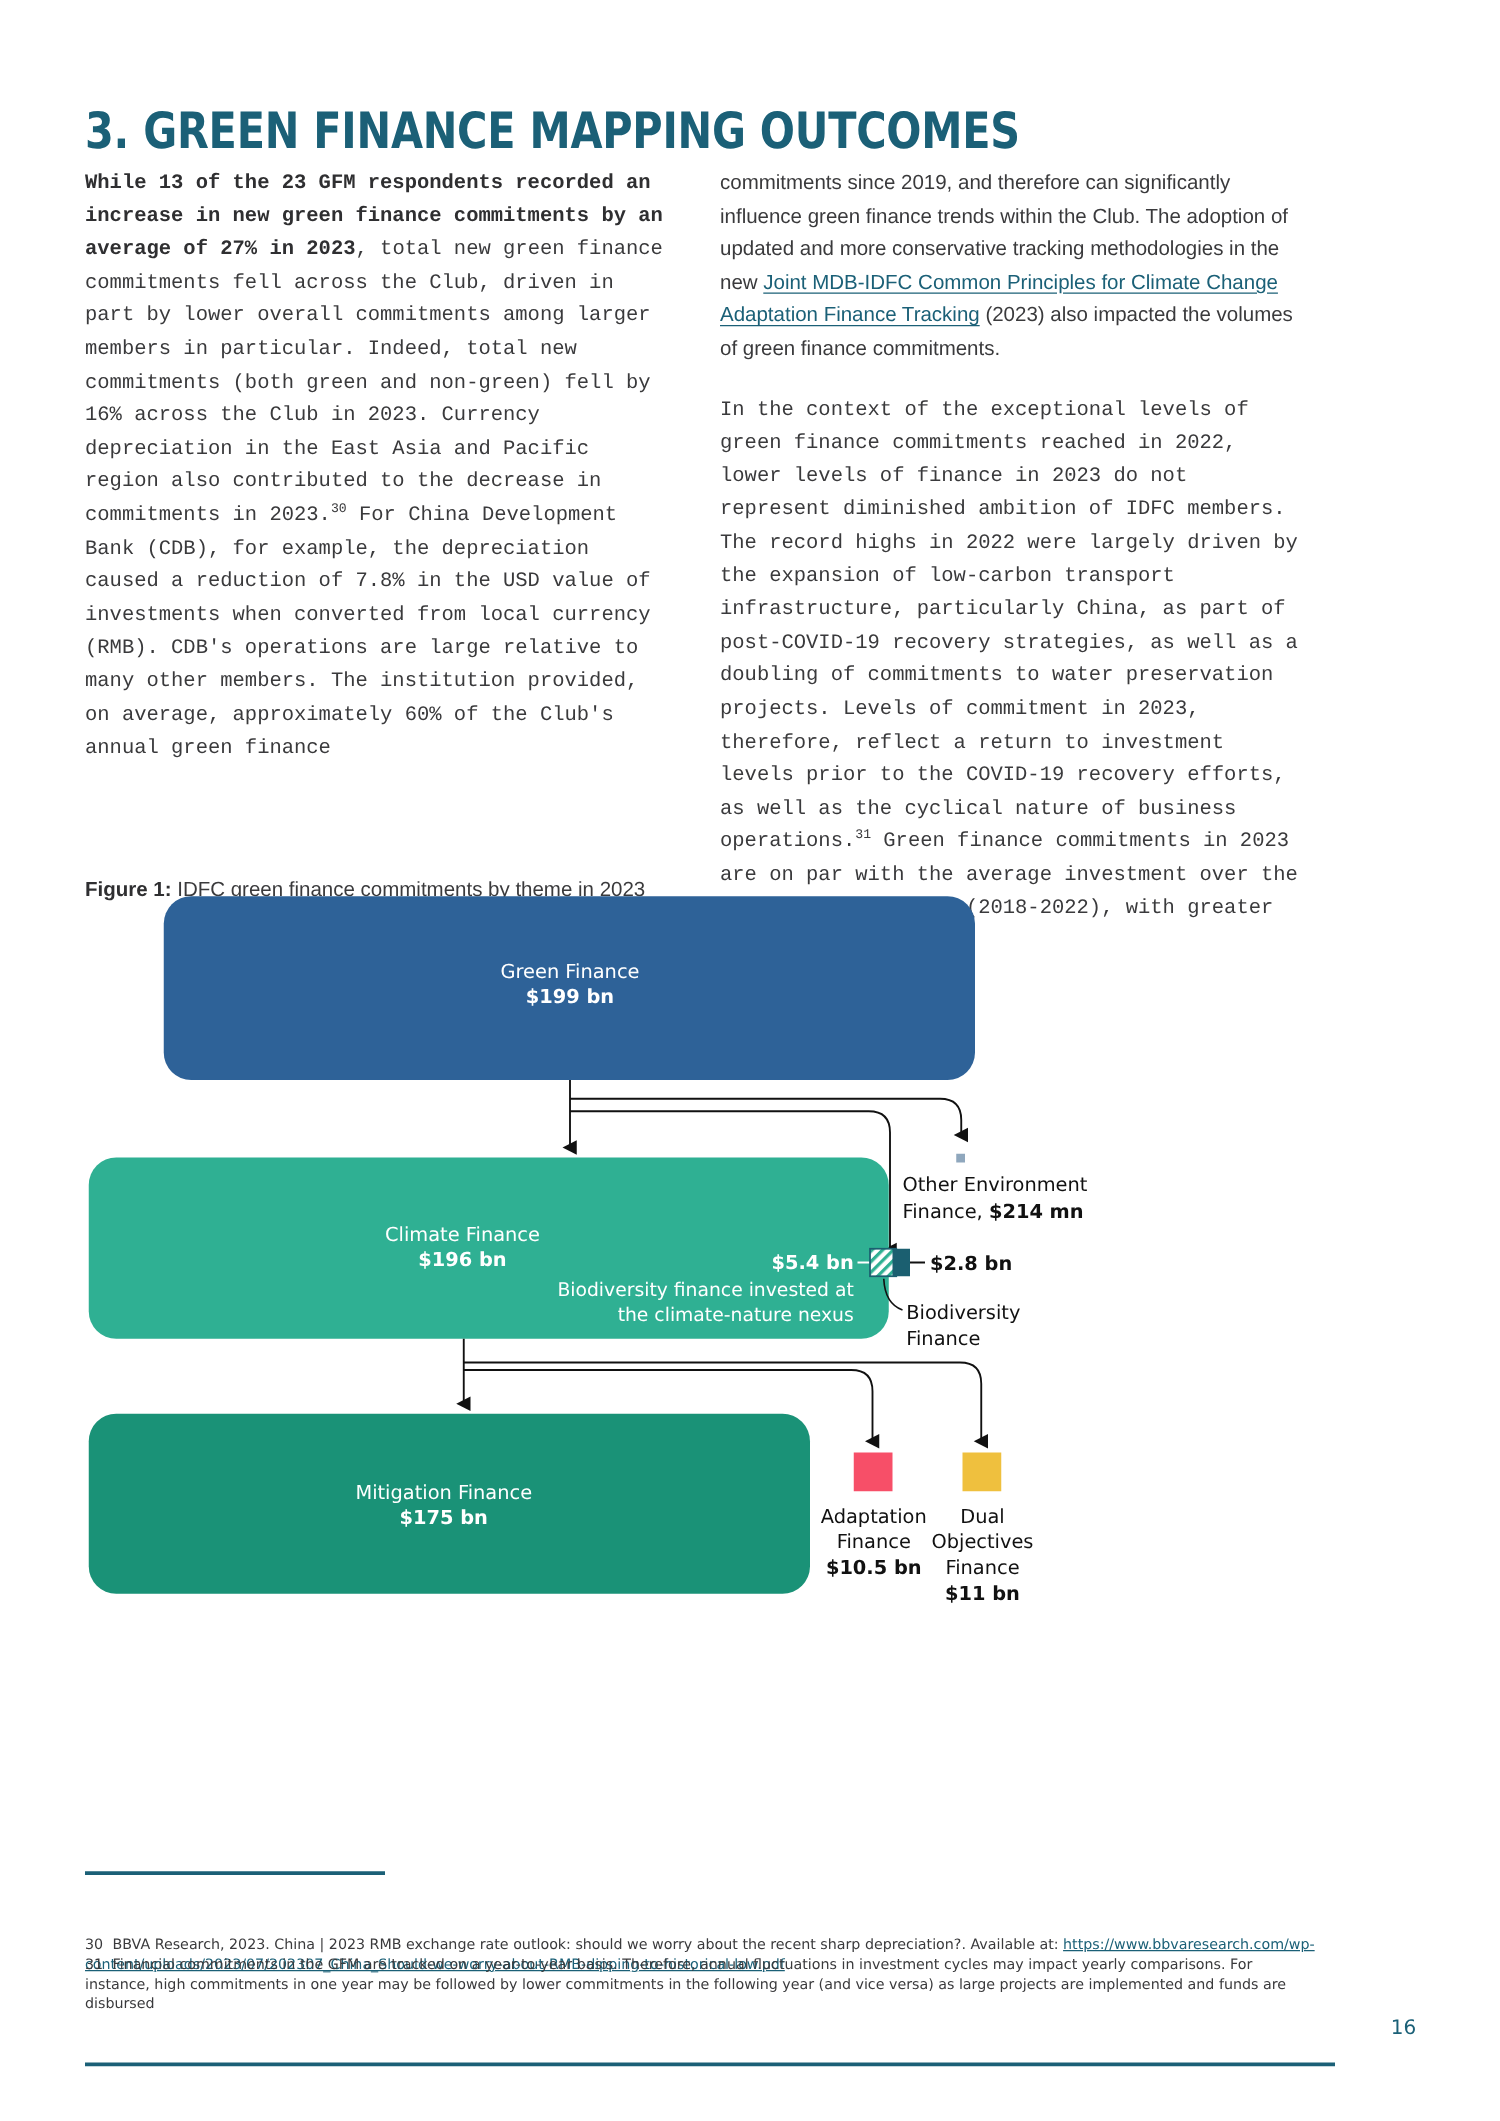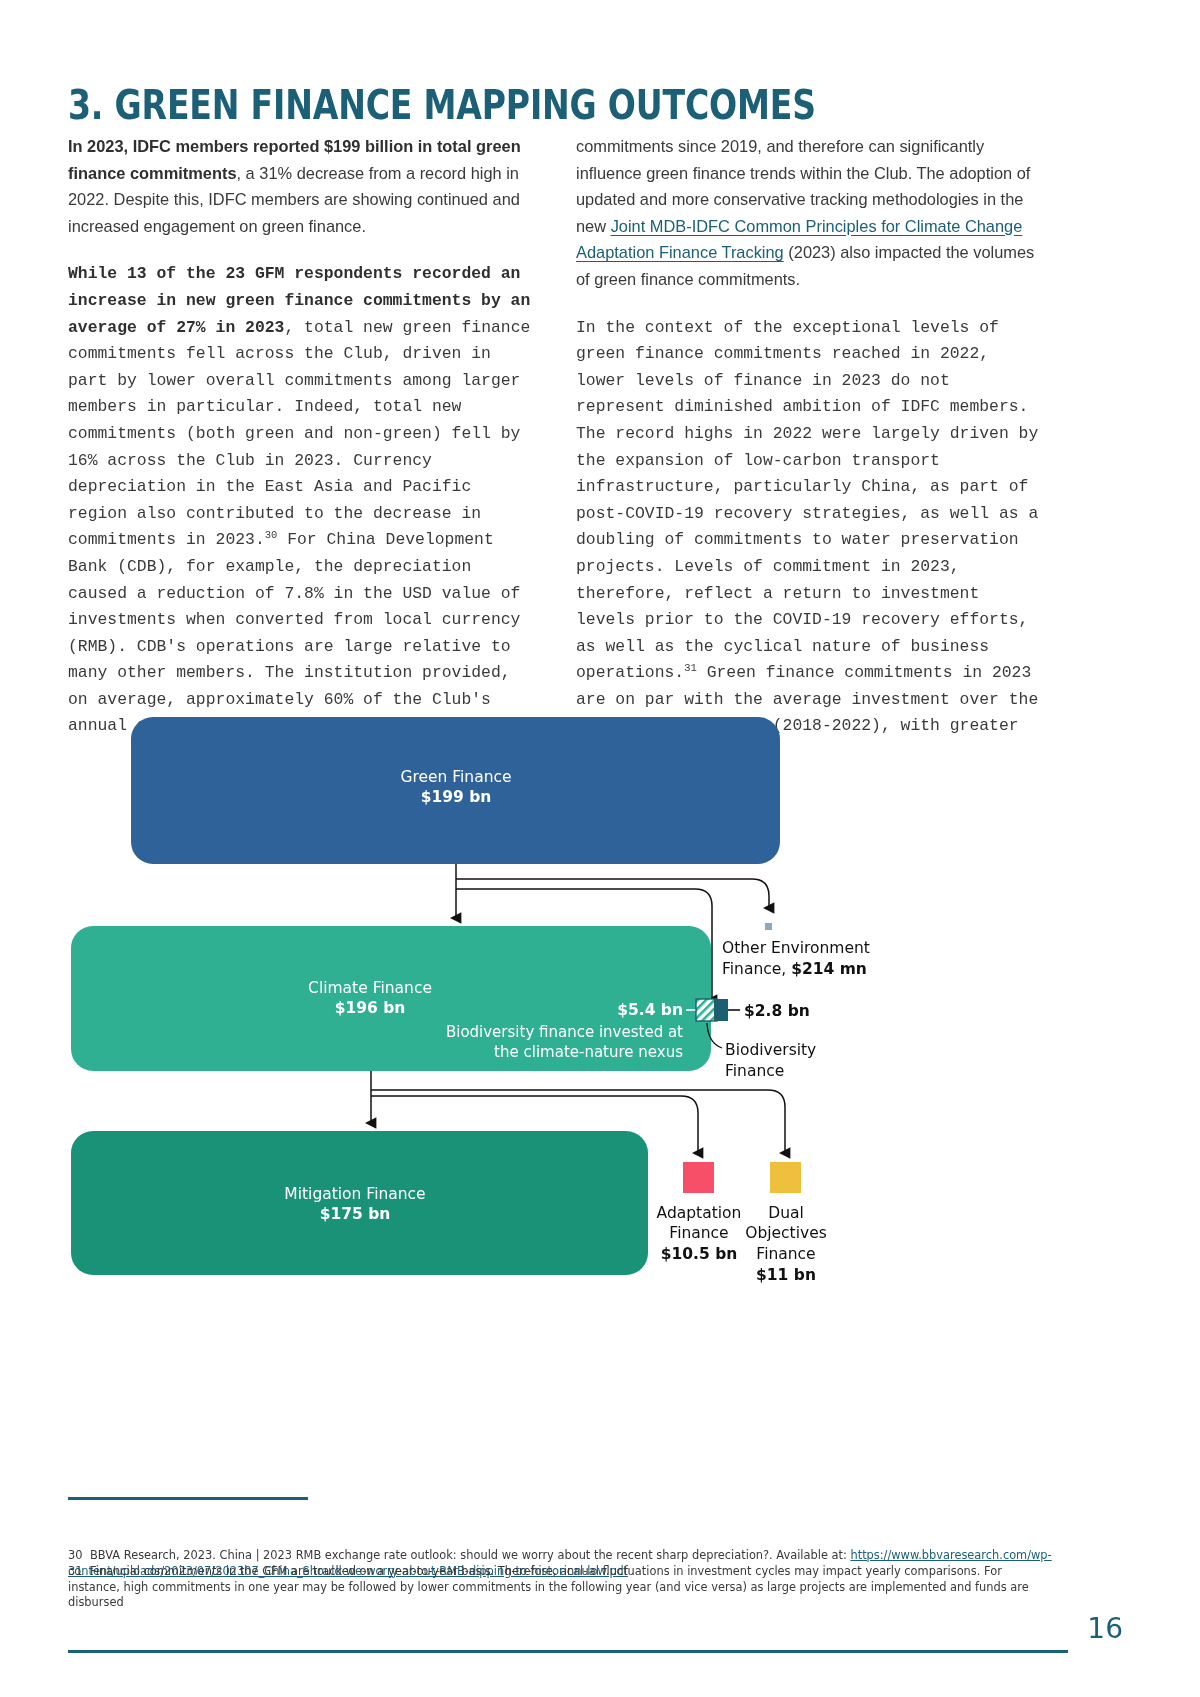--- a/index.html
+++ b/index.html
@@ -49,45 +49,47 @@
   
   .footrule { position:absolute; left:68px; top:1497px; width:240px; height:3px; background:#1b6077; }
   .foot { position:absolute; left:68px; width:985px; font-size:11.4px; line-height:15.5px; color:#3a3a3c;
           font-family:"DejaVu Sans", sans-serif; }
   .foot .num { display:inline-block; width:22px; }
   .foot a { color:#1b6077; text-decoration:underline; word-break:break-all; }
   #fn30 { top:1515px;margin-top:33px; }
   #fn31 { top:1564px; }
 
   .bottomrule { position:absolute; left:68px; top:1650px; width:1000px; height:3px; background:#1b6077; }
-  .pagenum { position:absolute; right:77px; top:1612px; font-size:28px; color:#1b6077;
+  .pagenum { position:absolute; right:67px; top:1612px; font-size:16px; color:#1b6077;
              font-family:"DejaVu Sans", sans-serif; font-weight:normal; }
 </style>
 </head>
 <body>
 
 <div class="page">
 
   <h1 class="h1">3. GREEN FINANCE MAPPING OUTCOMES</h1>
 
   <div class="cols">
 
     <div class="col left">
-      <p><b>In 2023, IDFC members reported $199 billion in total green finance commitments</b><span>, a 31% decrease from a record high in 2022. Despite this, IDFC members are showing continued and increased engagement on green finance.</span></p>
       <p><b>While 13 of the 23 GFM respondents recorded an increase in new green finance commitments by an average of 27% in 2023</b><span>, total new green finance commitments fell across the Club, driven in part by lower overall commitments among larger members in particular. Indeed, total new commitments (both green and non-green) fell by 16% across the Club in 2023. Currency depreciation in the East Asia and Pacific region also contributed to the decrease in commitments in 2023.</span><sup>30</sup><span> For China Development Bank (CDB), for example, the depreciation caused a reduction of 7.8% in the USD value of investments when converted from local currency (RMB). CDB's operations are large relative to many other members. The institution provided, on average, approximately 60% of the Club's annual green finance</span></p>
     </div>
 
     <div class="col right">
       <p><span>commitments since 2019, and therefore can significantly influence green finance trends within the Club. The adoption of updated and more conservative tracking methodologies in the new </span><a class="doclink" href="#">Joint MDB-IDFC Common Principles for Climate Change Adaptation Finance Tracking</a><span> (2023) also impacted the volumes of green finance commitments.</span></p>
       <p><span>In the context of the exceptional levels of green finance commitments reached in 2022, lower levels of finance in 2023 do not represent diminished ambition of IDFC members. The record highs in 2022 were largely driven by the expansion of low-carbon transport infrastructure, particularly China, as part of post-COVID-19 recovery strategies, as well as a doubling of commitments to water preservation projects. Levels of commitment in 2023, therefore, reflect a return to investment levels prior to the COVID-19 recovery efforts, as well as the cyclical nature of business operations.</span><sup>31</sup><span> Green finance commitments in 2023 are on par with the average investment over the previous five years (2018-2022), with greater efforts now</span></p>
     </div>
 
     <div style="clear:both"></div>
   </div>
 
+  <div class="figcap">
+    <b>Figure 1:</b><span> IDFC green finance commitments by theme in 2023</span>
+  </div>
 
   <div class="diagram">
     <svg width="1200" height="610" viewBox="0 0 1200 610" xmlns="http://www.w3.org/2000/svg">
       <defs>
         <marker id="arrow" markerWidth="9" markerHeight="9" refX="4.5" refY="4.2" orient="auto">
           <path d="M0.6,0.6 L4.5,8.2 L8.4,0.6 z" fill="#111"></path>
         </marker>
         <pattern id="hatch" width="6" height="6" patternUnits="userSpaceOnUse" patternTransform="rotate(45)">
           <rect width="6" height="6" fill="#ffffff"></rect>
           <rect width="2.6" height="6" fill="#2fb093"></rect>

